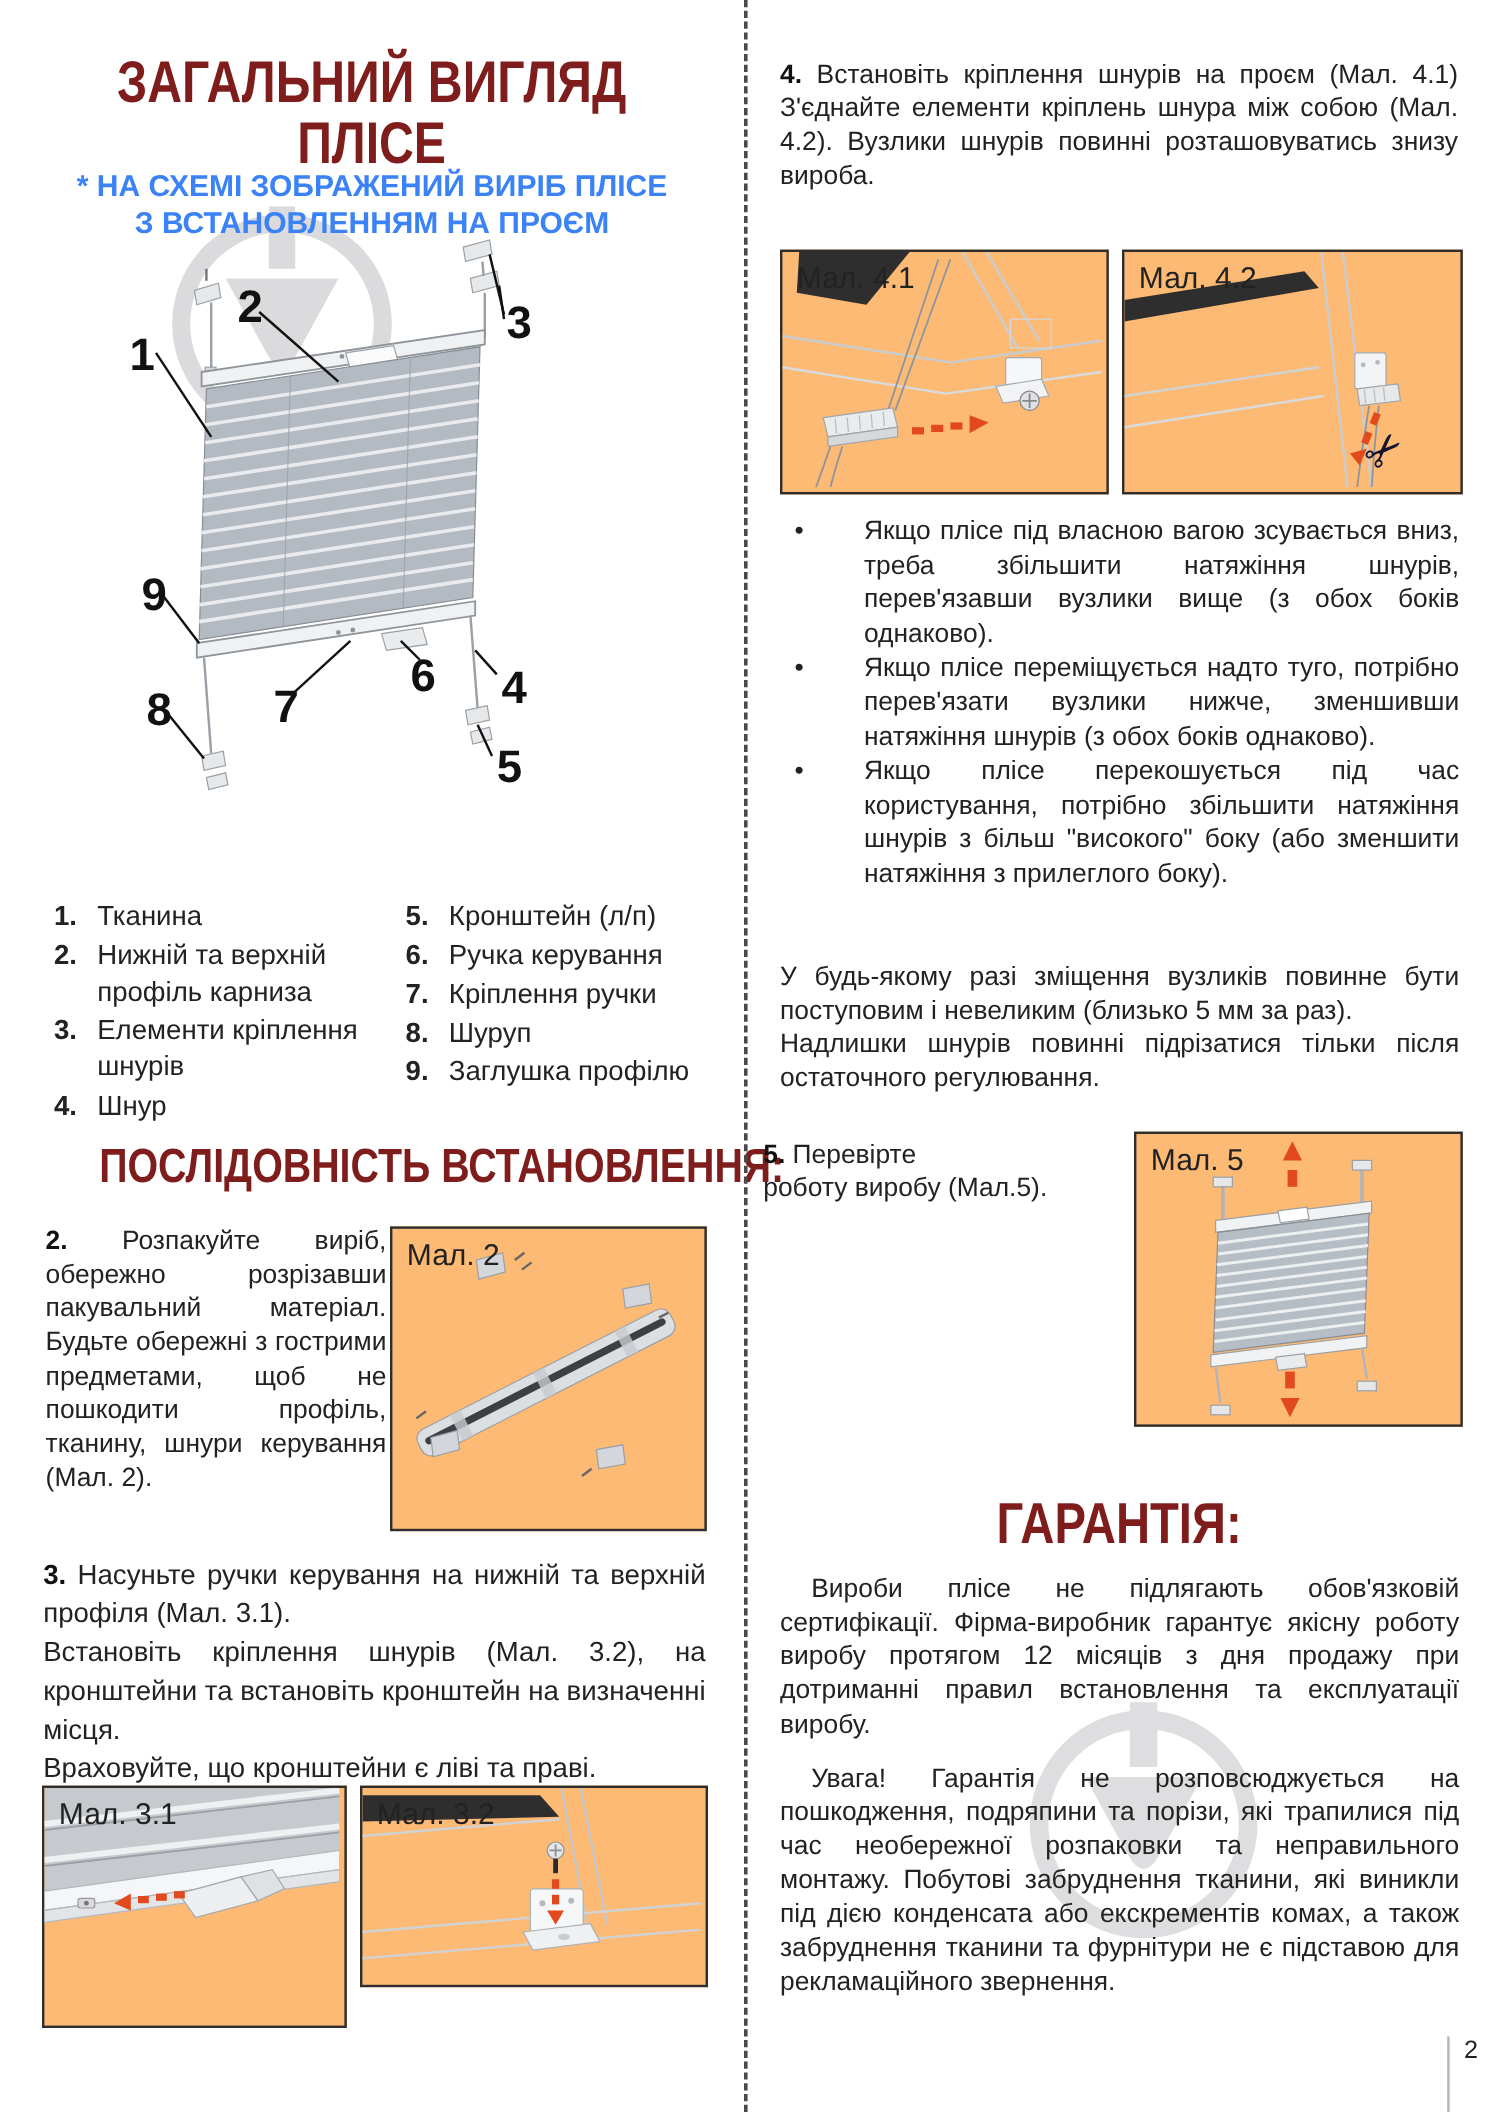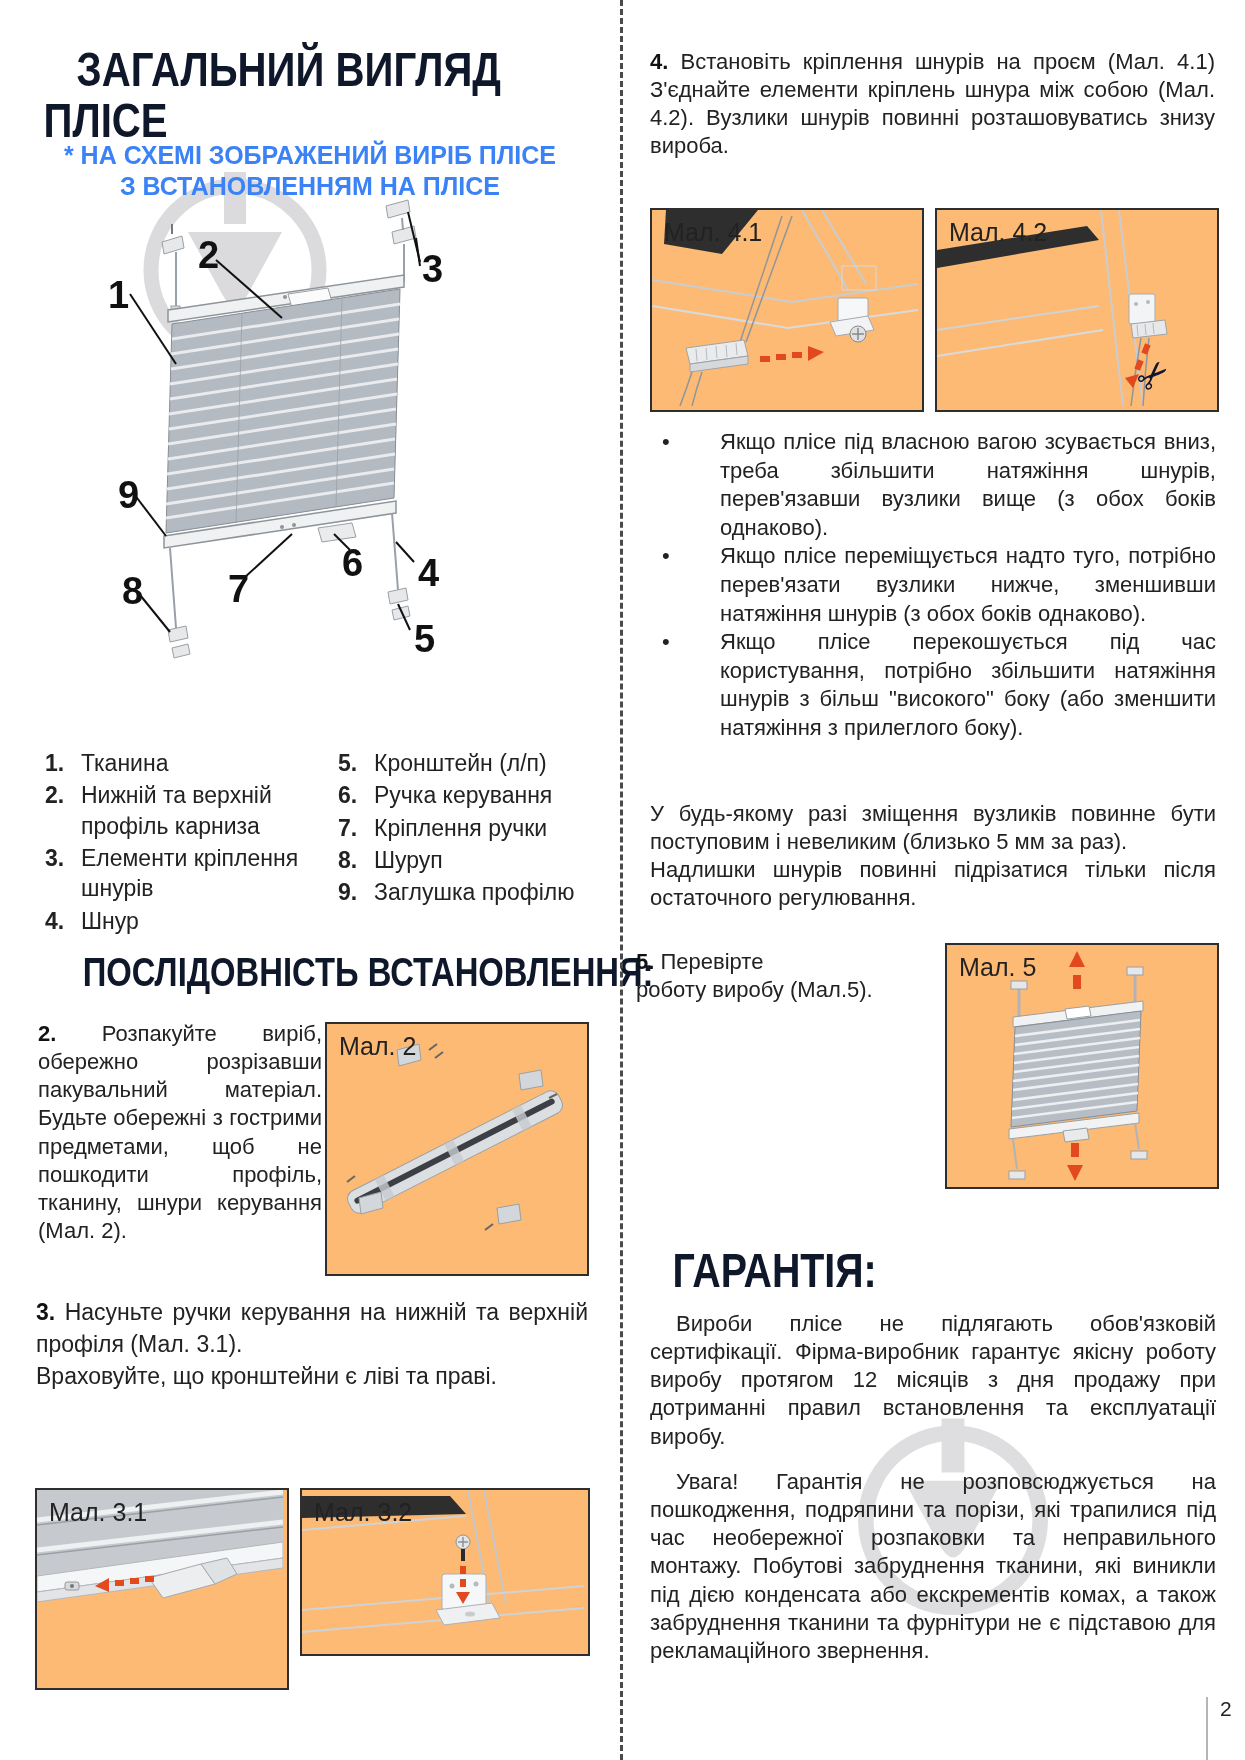--- a/index.html
+++ b/index.html
@@ -3,21 +3,21 @@
 <meta charset="utf-8">
 <style>
   html,body{margin:0;padding:0;background:#e8e8e8;}
   .page{position:relative;width:1245px;height:1760px;background:#ffffff;
         font-family:"Liberation Sans",sans-serif;color:#1c1c1c;overflow:hidden;margin:0 auto;}
   .abs{position:absolute;}
   .z0{z-index:0}.z1{z-index:1}.z2{z-index:2}
 
   .divider{position:absolute;left:620px;top:0;height:1760px;border-left:3px dashed #4a4a4a;z-index:3;}
 
-  .title{font-weight:bold;line-height:1.04;letter-spacing:0px;color:#0f172a;}
+  .title{font-weight:bold;text-align:center;line-height:1.04;letter-spacing:0px;color:#7f1d1d;}
   .title .ln{display:block;}
   .cond{display:inline-block;transform:scaleX(0.82);transform-origin:50% 50%;white-space:nowrap;}
   .t1{font-size:49px;}
   .sub{font-size:25px;font-weight:bold;text-align:center;line-height:1.22;color:#3b82f6;}
   .sec{font-size:40px;}
   .war{font-size:48px;}
 
   .body-text{font-size:22px;line-height:1.28;text-align:justify;color:#222;}
   .num{font-weight:bold;color:#111;}
   .indent{text-indent:26px;}
@@ -54,21 +54,21 @@
     <path d="M60,74 h94 l-34,62 q-13,24 -26,0 z" fill="#dbdbdd"></path>
   </svg>
 
   <div class="abs z2 title t1" style="left:30px;top:44px;width:560px;">
     <span class="ln"><span class="cond">ЗАГАЛЬНИЙ ВИГЛЯД</span></span>
     <span class="ln"><span class="cond">ПЛІСЕ</span></span>
   </div>
 
   <div class="abs z2 sub" style="left:30px;top:140px;width:560px;">
     <span class="ln" style="display:block;">* НА СХЕМІ ЗОБРАЖЕНИЙ ВИРІБ ПЛІСЕ</span>
-    <span class="ln" style="display:block;">З ВСТАНОВЛЕННЯМ НА ПЛІСЕ</span>
+    <span class="ln" style="display:block;">З ВСТАНОВЛЕННЯМ НА ПРОЄМ</span>
   </div>
 
   <svg class="abs z1" style="left:30px;top:190px;" width="560" height="470" viewBox="0 0 560 470">
 
     <g>
       <line x1="142" y1="34" x2="142" y2="44" stroke="#777" stroke-width="2"></line>
       <polygon points="132,52 152,46 154,58 134,64" fill="#e6e8ea" stroke="#9aa0a5"></polygon>
       <line x1="146" y1="62" x2="146" y2="118" stroke="#9aa0a7" stroke-width="2"></line>
       <rect x="141" y="116" width="9" height="6" fill="#d9dcdf" stroke="#9aa0a5"></rect>
     </g>
@@ -210,20 +210,21 @@
       <line x1="102" y1="26" x2="110" y2="20" stroke="#666" stroke-width="2"></line>
       <line x1="108" y1="34" x2="116" y2="28" stroke="#666" stroke-width="2"></line>
       <line x1="222" y1="74" x2="230" y2="70" stroke="#666" stroke-width="2"></line>
       <line x1="20" y1="158" x2="28" y2="152" stroke="#666" stroke-width="2"></line>
       <line x1="158" y1="206" x2="166" y2="200" stroke="#666" stroke-width="2"></line>
     </svg>
   </div>
 
   <div class="abs z2 body-text" style="left:36px;top:1296px;width:552px;font-size:23px;line-height:1.4;">
     <div><span class="num">3.</span><span> Насуньте ручки керування на нижній та верхній профіля (Мал. 3.1).</span></div>
+    <div style="text-align:justify;">Встановіть кріплення шнурів (Мал. 3.2), на кронштейни та встановіть кронштейн на визначенні місця.</div>
     <div>Враховуйте, що кронштейни є ліві та праві.</div>
   </div>
 
   <div class="fig" style="left:35px;top:1488px;width:250px;height:198px;">
     <span class="fig-label">Мал. 3.1</span>
     <svg width="246" height="194" viewBox="0 0 246 194">
       <polygon points="0,0 246,0 246,52 0,86" fill="#c6cacf"></polygon>
       <line x1="0" y1="30" x2="246" y2="2" stroke="#eef0f2" stroke-width="5"></line>
       <line x1="0" y1="60" x2="246" y2="32" stroke="#eef0f2" stroke-width="5"></line>
       <line x1="0" y1="35" x2="246" y2="7" stroke="#9aa0a6" stroke-width="1.5"></line>

